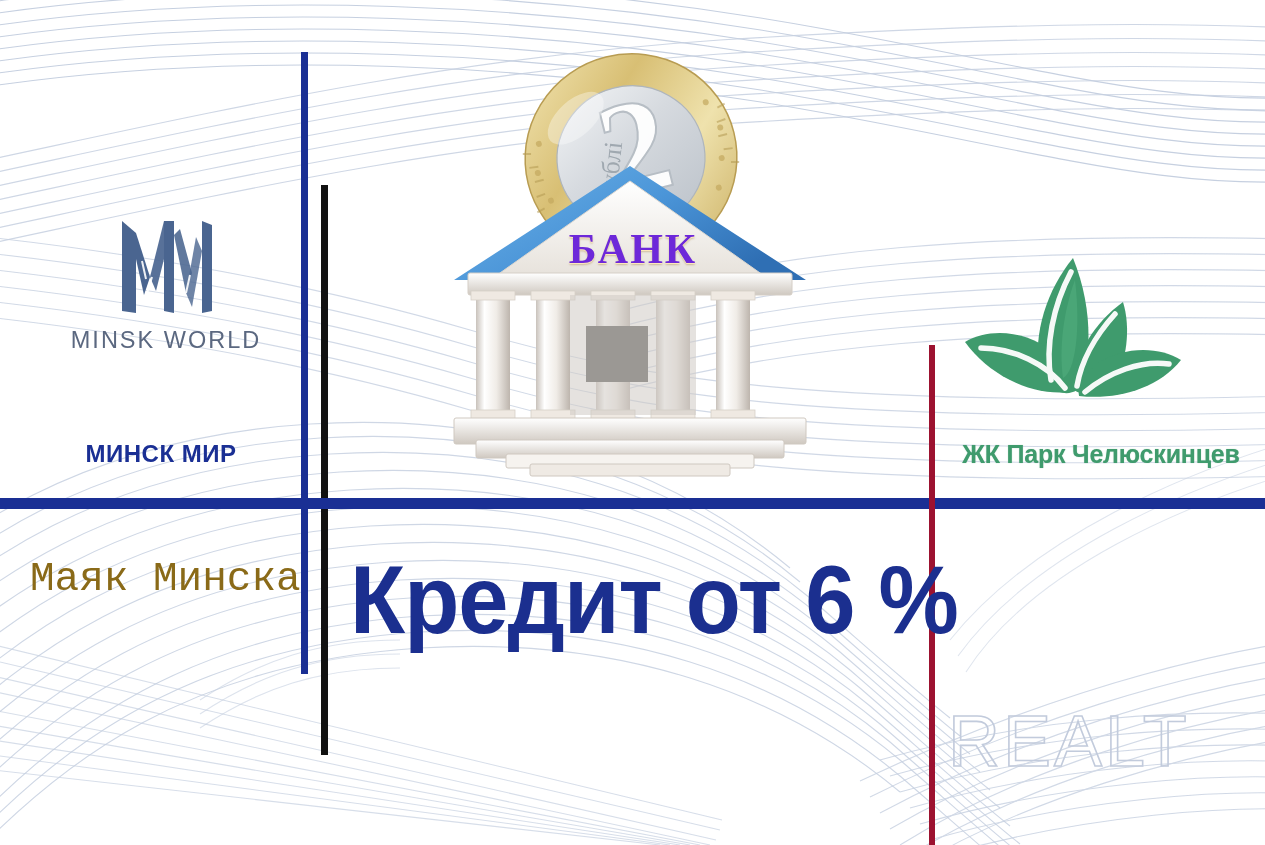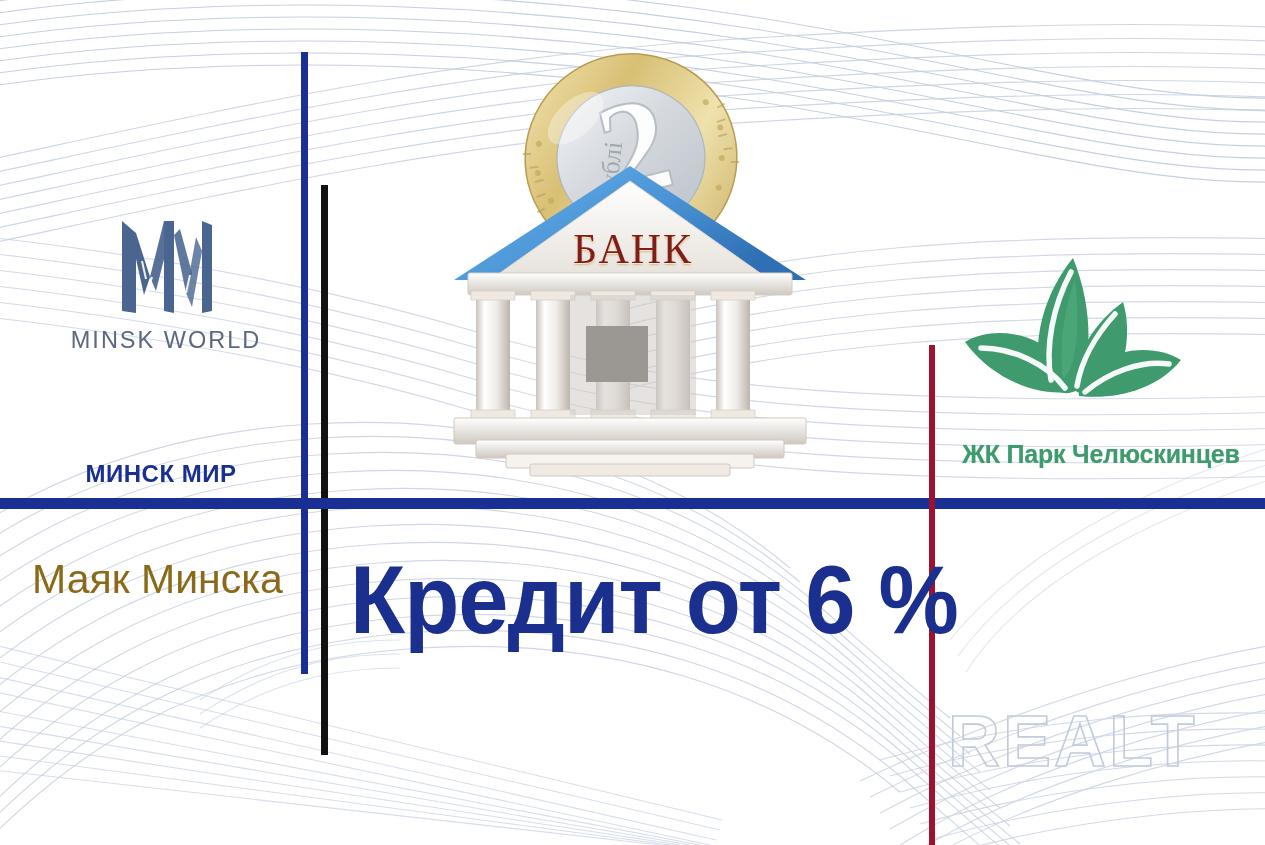--- a/index.html
+++ b/index.html
@@ -72,61 +72,61 @@
     margin-top: 8px;
     font-size: 23.5px;
     letter-spacing: 2.0px;
     color: #5b6880;
     font-weight: 400;
     white-space: nowrap;
   }
   .minsk-mir {
     position: absolute;
     left: 46px;
-    top: 460px;
+    top: 440px;
     width: 230px;
     text-align: center;
     font-size: 24px;
     font-weight: 700;
     letter-spacing: 0.5px;
     color: #1a2f94;
     white-space: nowrap;
   }
   .mayak-minska {
     position: absolute;
     left: 30px;
     top: 556px;
     width: 255px;
     text-align: center;
     font-size: 41px;
     font-weight: 400;
     color: #8a6a18;
     white-space: nowrap;
-    font-family: Liberation Sans, sans-serif;
+    font-family: Liberation Mono, monospace;
   }
 
   
   .bank-art {
     position: absolute;
     left: 418px;
     top: 48px;
     width: 430px;
     height: 430px;
   }
   .bank-word {
     position: absolute;
     left: 418px;
     top: 225px;
     width: 430px;
     text-align: center;
     font-family: "Liberation Serif", serif;
     font-size: 42px;
-    font-weight: 400;
+    font-weight: 700;
     letter-spacing: 2px;
-    color: #7f1d1d;
+    color: #6d28d9;
     text-shadow: 0 1px 0 #fde9ba, 0 2px 2px rgba(150,100,10,.35);
     pointer-events: none;
   }
 
   
   .headline {
     position: absolute;
     left: 350px;
     top: 552px;
     width: 580px;
@@ -163,21 +163,21 @@
     transform: scaleX(0.98);
     transform-origin: center;
   }
 
   
   .watermark {
     position: absolute;
     left: 948px;
     top: 700px;
     font-size: 72px;
-    font-weight: 700;
+    font-weight: 400;
     letter-spacing: 3px;
     color: transparent;
     -webkit-text-stroke: 1.6px #c2cbdc;
     white-space: nowrap;
     pointer-events: none;
   }
 </style>
 </head>
 <body>
 

